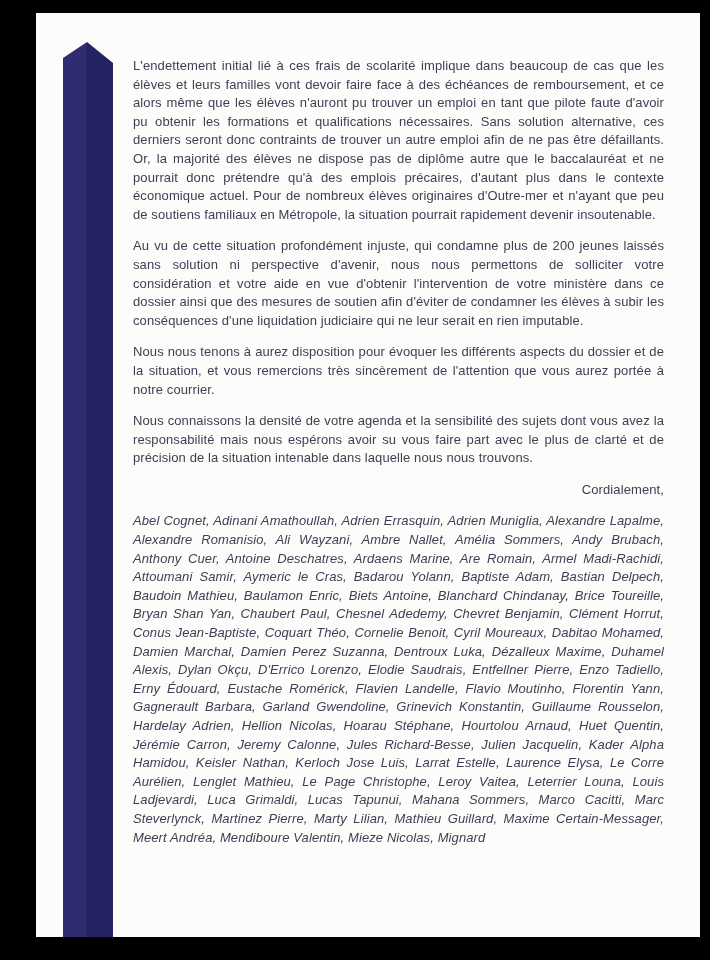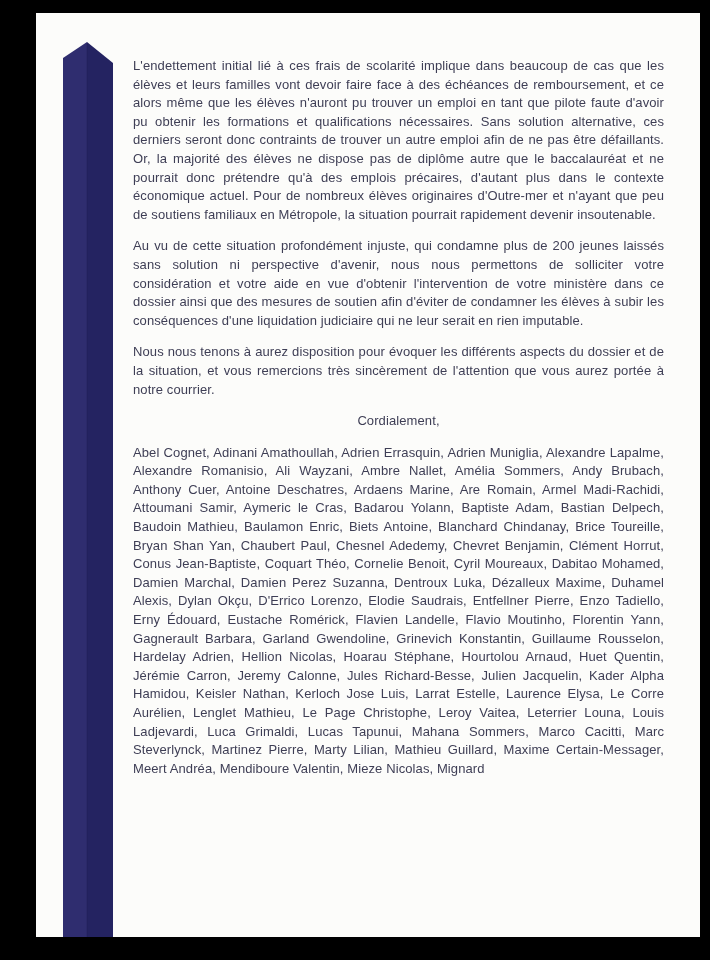--- a/index.html
+++ b/index.html
@@ -37,38 +37,40 @@
     color:var(--text);
     font-size:13px;
     line-height:18.6px;
     text-align:justify;
     letter-spacing:0.1px;
   }
   .content p{
     margin:0 0 13px 0;
   }
   .content p.closing{
-    text-align:center;
+    text-align:right;
   }
   .content p.names{
     margin-bottom:0;
+    font-style:italic;
   }
 </style>
 </head>
 <body>
 
 <div class="page">
 
   <svg class="pillar" viewBox="0 0 50 895" preserveAspectRatio="none">
     <polygon points="24,0 0,16 0,895 24,895" fill="var(--pillar-left)"></polygon>
     <polygon points="24,0 50,21 50,895 24,895" fill="var(--pillar-right)"></polygon>
     <line x1="24" y1="2" x2="24" y2="895" stroke="var(--pillar-seam)" stroke-width="0.8" opacity="0.45"></line>
   </svg>
 
   <div class="content">
     <p>L'endettement initial lié à ces frais de scolarité implique dans beaucoup de cas que les élèves et leurs familles vont devoir faire face à des échéances de remboursement, et ce alors même que les élèves n'auront pu trouver un emploi en tant que pilote faute d'avoir pu obtenir les formations et qualifications nécessaires. Sans solution alternative, ces derniers seront donc contraints de trouver un autre emploi afin de ne pas être défaillants. Or, la majorité des élèves ne dispose pas de diplôme autre que le baccalauréat et ne pourrait donc prétendre qu'à des emplois précaires, d'autant plus dans le contexte économique actuel. Pour de nombreux élèves originaires d'Outre-mer et n'ayant que peu de soutiens familiaux en Métropole, la situation pourrait rapidement devenir insoutenable.</p>
     <p>Au vu de cette situation profondément injuste, qui condamne plus de 200 jeunes laissés sans solution ni perspective d'avenir, nous nous permettons de solliciter votre considération et votre aide en vue d'obtenir l'intervention de votre ministère dans ce dossier ainsi que des mesures de soutien afin d'éviter de condamner les élèves à subir les conséquences d'une liquidation judiciaire qui ne leur serait en rien imputable.</p>
     <p>Nous nous tenons à aurez disposition pour évoquer les différents aspects du dossier et de la situation, et vous remercions très sincèrement de l'attention que vous aurez portée à notre courrier.</p>
+    <p>Nous connaissons la densité de votre agenda et la sensibilité des sujets dont vous avez la responsabilité mais nous espérons avoir su vous faire part avec le plus de clarté et de précision de la situation intenable dans laquelle nous nous trouvons.</p>
     <p class="closing">Cordialement,</p>
     <p class="names">Abel Cognet, Adinani Amathoullah, Adrien Errasquin, Adrien Muniglia, Alexandre Lapalme, Alexandre Romanisio, Ali Wayzani, Ambre Nallet, Amélia Sommers, Andy Brubach, Anthony Cuer, Antoine Deschatres, Ardaens Marine, Are Romain, Armel Madi-Rachidi, Attoumani Samir, Aymeric le Cras, Badarou Yolann, Baptiste Adam, Bastian Delpech, Baudoin Mathieu, Baulamon Enric, Biets Antoine, Blanchard Chindanay, Brice Toureille, Bryan Shan Yan, Chaubert Paul, Chesnel Adedemy, Chevret Benjamin, Clément Horrut, Conus Jean-Baptiste, Coquart Théo, Cornelie Benoit, Cyril Moureaux, Dabitao Mohamed, Damien Marchal, Damien Perez Suzanna, Dentroux Luka, Dézalleux Maxime, Duhamel Alexis, Dylan Okçu, D'Errico Lorenzo, Elodie Saudrais, Entfellner Pierre, Enzo Tadiello, Erny Édouard, Eustache Romérick, Flavien Landelle, Flavio Moutinho, Florentin Yann, Gagnerault Barbara, Garland Gwendoline, Grinevich Konstantin, Guillaume Rousselon, Hardelay Adrien, Hellion Nicolas, Hoarau Stéphane, Hourtolou Arnaud, Huet Quentin, Jérémie Carron, Jeremy Calonne, Jules Richard-Besse, Julien Jacquelin, Kader Alpha Hamidou, Keisler Nathan, Kerloch Jose Luis, Larrat Estelle, Laurence Elysa, Le Corre Aurélien, Lenglet Mathieu, Le Page Christophe, Leroy Vaitea, Leterrier Louna, Louis Ladjevardi, Luca Grimaldi, Lucas Tapunui, Mahana Sommers, Marco Cacitti, Marc Steverlynck, Martinez Pierre, Marty Lilian, Mathieu Guillard, Maxime Certain-Messager, Meert Andréa, Mendiboure Valentin, Mieze Nicolas, Mignard</p>
   </div>
 
 </div>
 
 </body></html>

